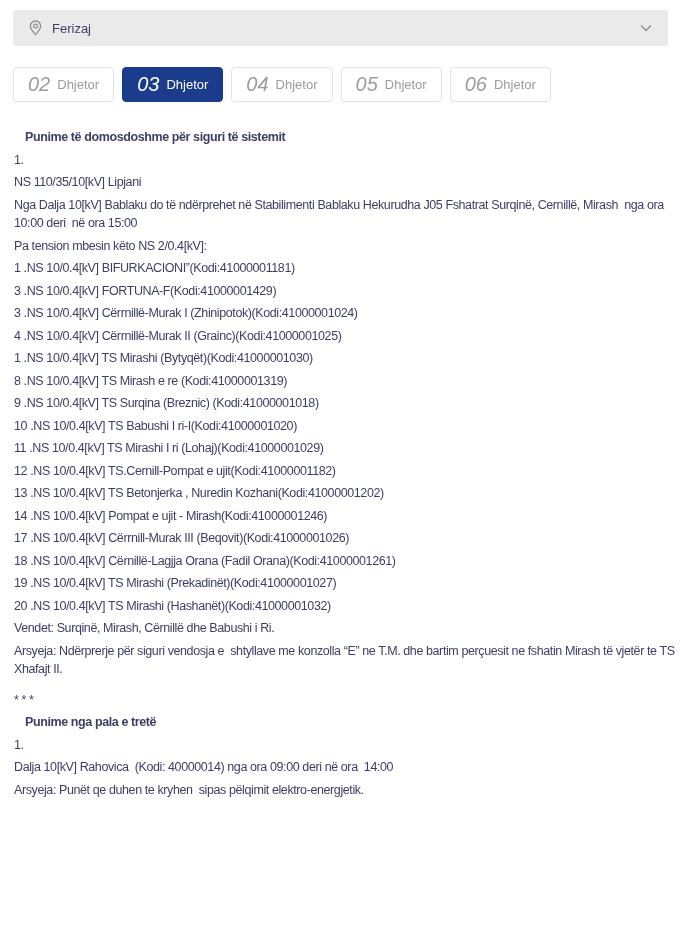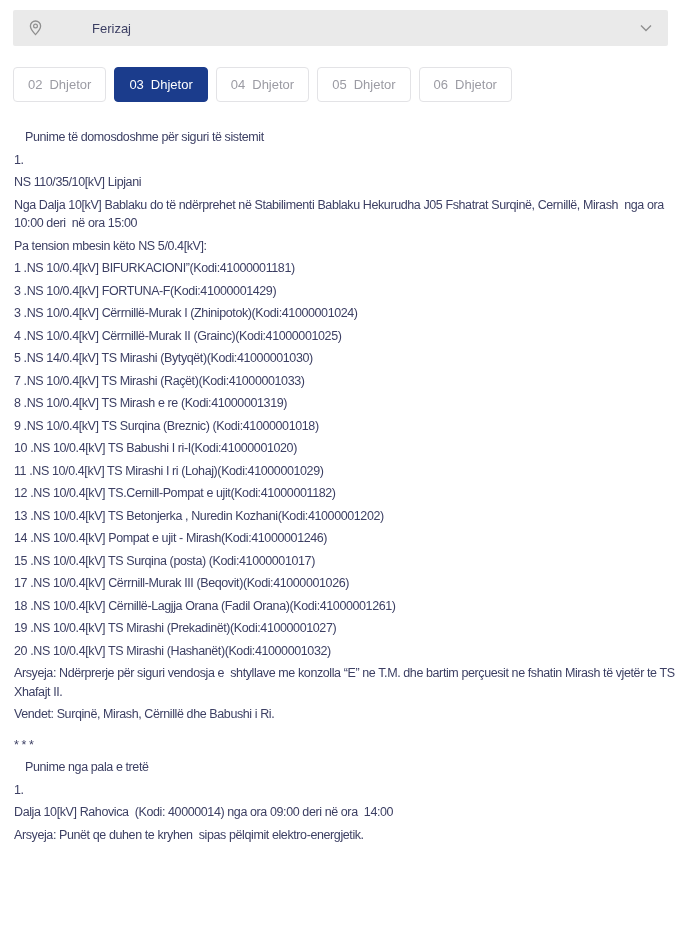--- a/index.html
+++ b/index.html
@@ -19,60 +19,59 @@
     border-radius: 2px;
     display: flex;
     align-items: center;
     padding: 0 16px;
     cursor: pointer;
   }
   .location-bar .pin { display: flex; align-items: center; margin-right: 10px; }
   .location-bar .loc-text {
     font-size: 13px;
     color: var(--text, #3c3f63);
-    margin-left: 40px;
   }
   .location-bar .chev { margin-left: auto; display: flex; align-items: center; }
 
   
   .tabs {
     margin: 21px 13px 0 13px;
     display: flex;
     gap: 8px;
   }
   .tab {
     height: 35px;
     background: #ffffff;
     border: 1px solid #e3e3e6;
     border-radius: 4px;
     display: inline-flex;
     align-items: center;
     padding: 0 14px;
     cursor: pointer;
     font-family: "Liberation Sans", sans-serif;
   }
-  .tab .day { font-size: 13px; color: #9b9ba3; margin-right: 7px; }
+  .tab .day { font-size: 20px; color: #9b9ba3; margin-right: 7px; font-style: italic; }
   .tab .month { font-size: 13px; color: #9b9ba3; }
   .tab.active { background: var(--accent, #1b3c8c); border-color: var(--accent, #1b3c8c); }
   .tab.active .day, .tab.active .month { color: #ffffff; }
 
   
   .content {
     margin: 26px 5px 0 14px;
     width: 662px;
     font-size: 12.5px;
     letter-spacing: -0.4px;
     line-height: 18.5px;
     color: var(--text, #3c3f63);
   }
   .content p {
     margin: 0 0 4px 0;
     white-space: pre-wrap;
   }
-  .content p.bold { font-weight: normal; padding-left: 11px; }
+  .content p.bold { font-weight: bold; padding-left: 11px; }
   .content p.gap { margin-top: 12px; }
 </style>
 </head>
 <body>
 
 <div class="page">
 
   <div class="location-bar">
     <span class="pin">
       <svg width="13" height="16" viewBox="0 0 13 16" fill="none">
@@ -109,41 +108,39 @@
       <span class="day">06</span>
       <span class="month">Dhjetor</span>
     </button>
   </div>
 
   <div class="content">
       <p class="bold ">Punime të domosdoshme për siguri të sistemit</p>
       <p class="">1.</p>
       <p class="">NS 110/35/10[kV] Lipjani</p>
       <p class="">Nga Dalja 10[kV] Bablaku do të ndërprehet në Stabilimenti Bablaku Hekurudha J05 Fshatrat Surqinë, Cernillë, Mirash  nga ora 10:00 deri  në ora 15:00</p>
-      <p class="">Pa tension mbesin këto NS 5/0.4[kV]:</p>
+      <p class="">Pa tension mbesin këto NS 2/0.4[kV]:</p>
       <p class="">1 .NS 10/0.4[kV] BIFURKACIONI”(Kodi:41000001181)</p>
       <p class="">3 .NS 10/0.4[kV] FORTUNA-F(Kodi:41000001429)</p>
       <p class="">3 .NS 10/0.4[kV] Cërrnillë-Murak I (Zhinipotok)(Kodi:41000001024)</p>
       <p class="">4 .NS 10/0.4[kV] Cërrnillë-Murak II (Grainc)(Kodi:41000001025)</p>
-      <p class="">5 .NS 14/0.4[kV] TS Mirashi (Bytyqët)(Kodi:41000001030)</p>
-      <p class="">7 .NS 10/0.4[kV] TS Mirashi (Raçët)(Kodi:41000001033)</p>
+      <p class="">1 .NS 10/0.4[kV] TS Mirashi (Bytyqët)(Kodi:41000001030)</p>
       <p class="">8 .NS 10/0.4[kV] TS Mirash e re (Kodi:41000001319)</p>
       <p class="">9 .NS 10/0.4[kV] TS Surqina (Breznic) (Kodi:41000001018)</p>
       <p class="">10 .NS 10/0.4[kV] TS Babushi I ri-I(Kodi:41000001020)</p>
       <p class="">11 .NS 10/0.4[kV] TS Mirashi I ri (Lohaj)(Kodi:41000001029)</p>
       <p class="">12 .NS 10/0.4[kV] TS.Cernill-Pompat e ujit(Kodi:41000001182)</p>
       <p class="">13 .NS 10/0.4[kV] TS Betonjerka , Nuredin Kozhani(Kodi:41000001202)</p>
       <p class="">14 .NS 10/0.4[kV] Pompat e ujit - Mirash(Kodi:41000001246)</p>
-      <p class="">15 .NS 10/0.4[kV] TS Surqina (posta) (Kodi:41000001017)</p>
       <p class="">17 .NS 10/0.4[kV] Cërrnill-Murak III (Beqovit)(Kodi:41000001026)</p>
       <p class="">18 .NS 10/0.4[kV] Cërnillë-Lagjja Orana (Fadil Orana)(Kodi:41000001261)</p>
       <p class="">19 .NS 10/0.4[kV] TS Mirashi (Prekadinët)(Kodi:41000001027)</p>
       <p class="">20 .NS 10/0.4[kV] TS Mirashi (Hashanët)(Kodi:41000001032)</p>
+      <p class="">Vendet: Surqinë, Mirash, Cërnillë dhe Babushi i Ri.</p>
       <p class="">Arsyeja: Ndërprerje për siguri vendosja e  shtyllave me konzolla “E” ne T.M. dhe bartim perçuesit ne fshatin Mirash të vjetër te TS Xhafajt II.</p>
-      <p class="">Vendet: Surqinë, Mirash, Cërnillë dhe Babushi i Ri.</p>
       <p class="gap">* * *</p>
       <p class="bold ">Punime nga pala e tretë</p>
       <p class="">1.</p>
       <p class="">Dalja 10[kV] Rahovica  (Kodi: 40000014) nga ora 09:00 deri në ora  14:00</p>
       <p class="">Arsyeja: Punët qe duhen te kryhen  sipas pëlqimit elektro-energjetik.</p>
     </div>
 
 </div>
 
 </body></html>

